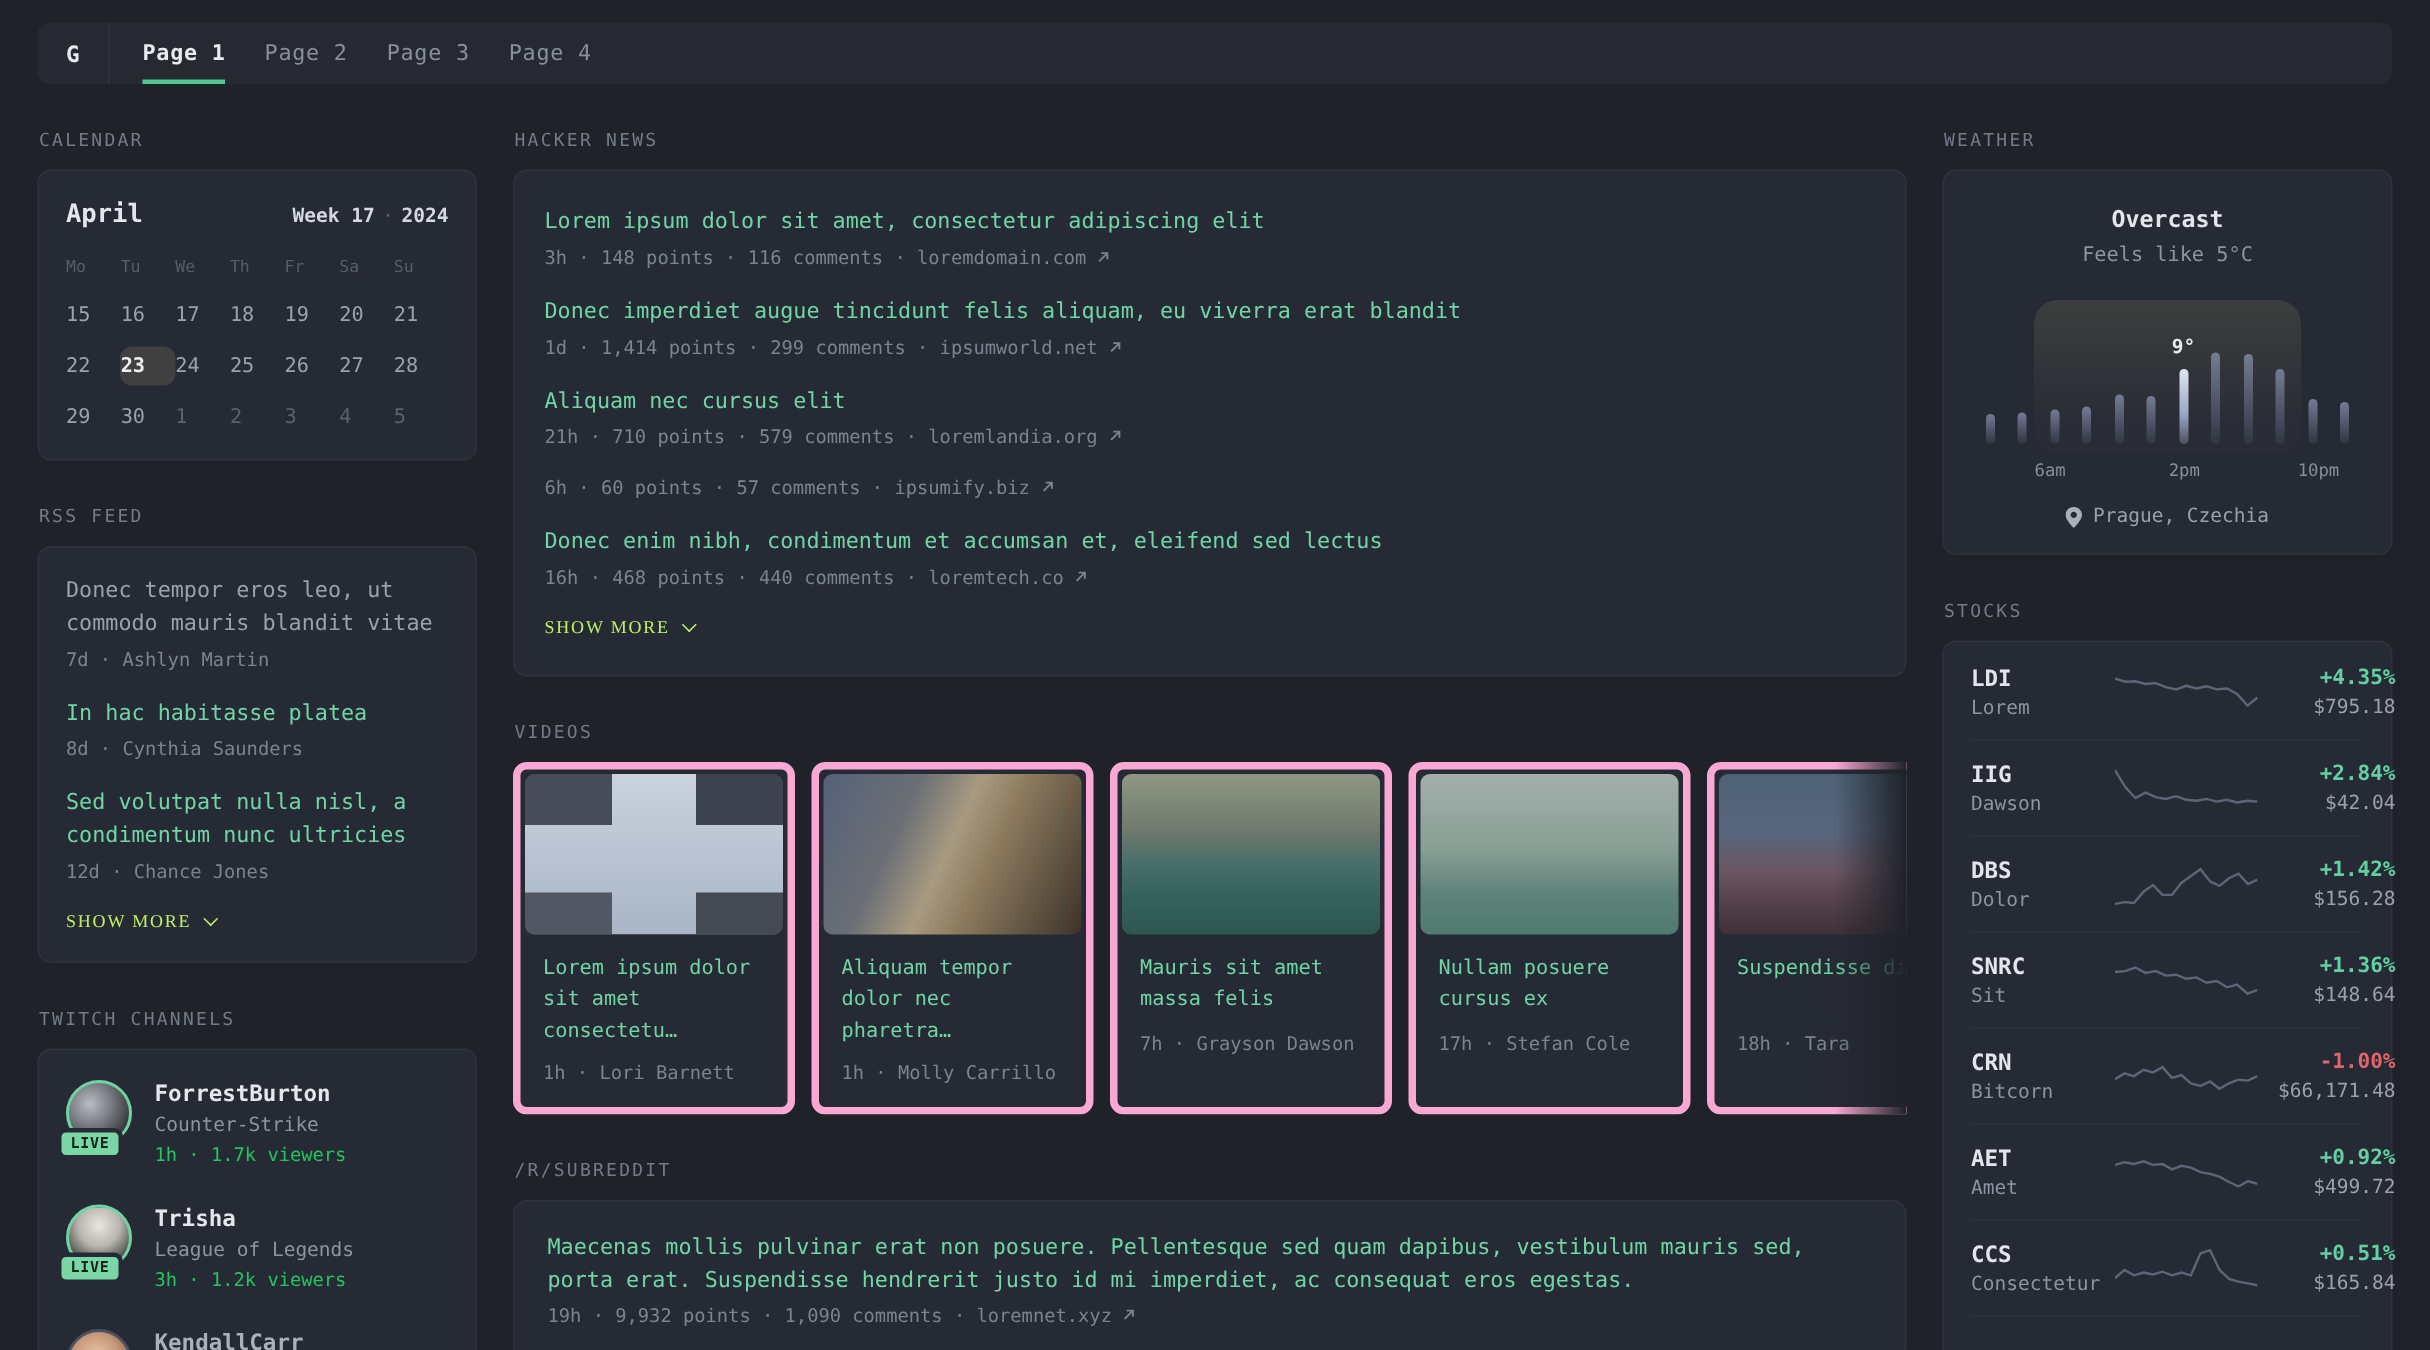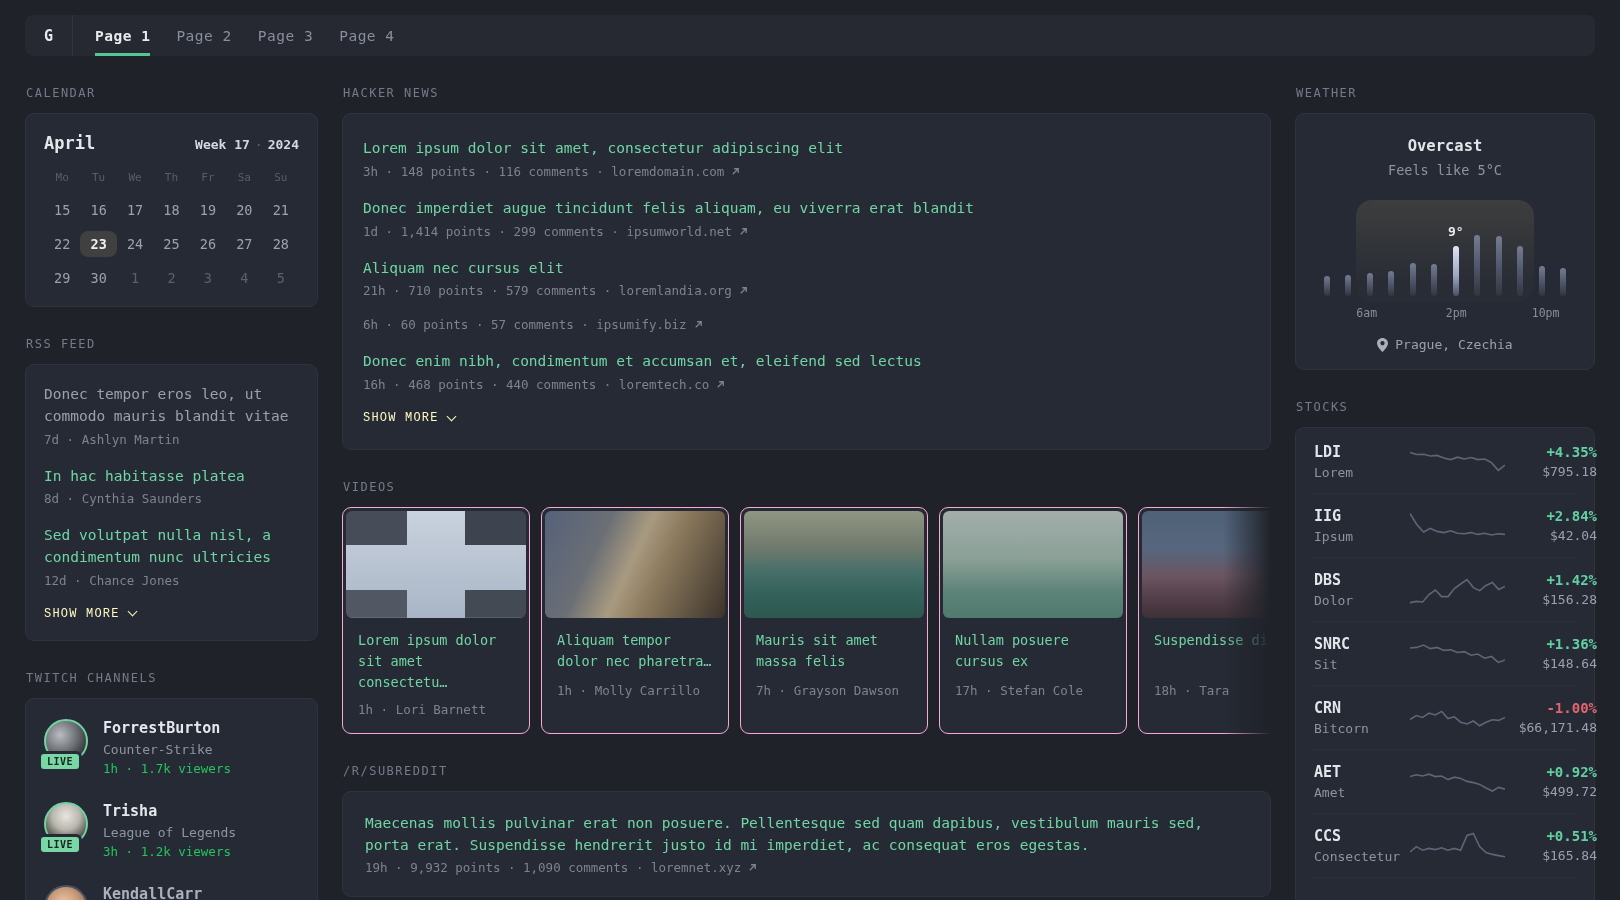--- a/index.html
+++ b/index.html
@@ -45,37 +45,37 @@
   }
   .card { background:#262a34; border:1px solid #2f333e; border-radius:9px; }
   .pad { padding:19px 18px; }
 
   
   .cal { padding:19px 18px 15px; }
   .cal-head { display:flex; justify-content:space-between; align-items:baseline; margin-bottom:18px; }
   .cal-month { font-size:17px; font-weight:bold; color:#e3e6eb; }
   .cal-week { font-size:13px; font-weight:bold; color:#d4d8df; }
   .cal-dot { color:#5c6370; font-weight:normal; margin:0 5px; }
-  .cal-grid { display:grid; grid-template-columns:repeat(7,1fr); text-align:center; }
+  .cal-grid { display:grid; grid-template-columns:repeat(7,1fr); text-align:left; }
   .cal-dow { font-size:11px; color:#575e69; margin-bottom:13px; }
   .cal-days { row-gap:8px; font-size:13.5px; color:#9ba2ae; }
   .day { height:26px; line-height:26px; }
   .day.sel { background:#404040; border-radius:8px; color:#eceef2; font-weight:bold; }
   .day.mut { color:#5a616d; }
 
   
   .feed-item + .feed-item { margin-top:19px; }
   .feed-title { display:block; font-size:14.5px; line-height:1.5; color:#70d5a4; }
   .feed-title.visited { color:#9aa1ad; }
   .feed-meta { margin-top:4px; font-size:12.5px; color:#7c8390; }
   .ext { vertical-align:-1px; margin-left:6px; color:#7c8390; }
   .showmore {
-    margin-top:19px; font-size:12px; letter-spacing:1.2px; color:#fef9c3;
+    margin-top:19px; font-size:12px; letter-spacing:1.2px; color:#bef264;
     display:flex; align-items:center; background:none; border:none;
-    font-family:Liberation Mono, monospace; cursor:pointer; padding:0;
+    font-family:Liberation Serif, serif; cursor:pointer; padding:0;
   }
   .chev {
     width:7px; height:7px; display:inline-block; margin-left:9px; margin-top:-4px;
     border-right:1.5px solid currentColor; border-bottom:1.5px solid currentColor;
     transform:rotate(45deg);
   }
 
   
   .tw { padding:20px 18px; }
   .tw-row { display:flex; align-items:flex-start; }
@@ -96,21 +96,21 @@
   .tw-game { margin-top:5px; font-size:13px; color:#8d94a1; }
   .tw-meta { margin-top:4px; font-size:12.5px; color:#22c55e; }
 
   
   .vrow { display:flex; gap:11px; overflow:hidden; position:relative; }
   .vrow::after {
     content:''; position:absolute; top:0; right:0; bottom:0; width:48px;
     background:linear-gradient(90deg, rgba(31,34,41,0), #1f2229);
     pointer-events:none;
   }
-  .vcard { width:188px; flex:none; background:#262a34; border:1px solid #f9a8d4; border-radius:9px; padding:3px; display:block; }
+  .vcard { width:188px; flex:none; background:#262a34; border:5px solid #f9a8d4; border-radius:9px; padding:3px; display:block; }
   .vthumb { height:107px; border-radius:6px; }
   .thumb-1 { background:
       linear-gradient(#464c58,#464c58) 0 0 / 34% 32% no-repeat,
       linear-gradient(#3e444f,#3e444f) 100% 0 / 34% 32% no-repeat,
       linear-gradient(#515763,#515763) 0 100% / 34% 26% no-repeat,
       linear-gradient(#444a54,#444a54) 100% 100% / 34% 26% no-repeat,
       linear-gradient(180deg,#c9d2de,#a9b5c6); }
   .thumb-2 { background:linear-gradient(115deg,#55617a 0%,#6b6f75 30%,#a89a80 48%,#8d7b5e 62%,#3c332b 100%); }
   .thumb-3 { background:linear-gradient(180deg,#8f9683 0%,#70796d 35%,#49706a 55%,#35635c 75%,#2d574f 100%); }
   .thumb-4 { background:linear-gradient(180deg,#a3aeab 0%,#8aa096 45%,#5e8379 75%,#4f7a6e 100%); }
@@ -430,21 +430,21 @@
                 <polyline points="0.0,8.4 7.1,10.5 14.3,10.2 21.4,12.0 28.6,11.4 35.7,14.1 42.9,15.6 50.0,13.2 57.1,15.0 64.3,13.5 71.4,15.6 78.6,15.0 85.7,18.6 92.9,26.4 100.0,21.0" fill="none" stroke="currentColor" stroke-width="1.6" vector-effect="non-scaling-stroke"></polyline>
               </svg>
               <div class="stk-vals">
                 <div class="stk-chg">+4.35%</div>
                 <div class="stk-price">$795.18</div>
               </div>
             </a>
             <a class="stk-row">
               <div class="stk-id">
                 <div class="stk-sym">IIG</div>
-                <div class="stk-name">Ipsum</div>
+                <div class="stk-name">Dawson</div>
               </div>
               <svg viewBox="0 0 100 36" width="95" height="36" preserveAspectRatio="none" class="stk-spark">
                 <polyline points="0.0,5.4 7.1,16.5 14.3,24.0 21.4,20.4 28.6,23.4 35.7,24.6 42.9,22.8 50.0,25.2 57.1,25.8 64.3,24.6 71.4,26.4 78.6,25.2 85.7,27.0 92.9,25.8 100.0,26.4" fill="none" stroke="currentColor" stroke-width="1.6" vector-effect="non-scaling-stroke"></polyline>
               </svg>
               <div class="stk-vals">
                 <div class="stk-chg">+2.84%</div>
                 <div class="stk-price">$42.04</div>
               </div>
             </a>
             <a class="stk-row">

